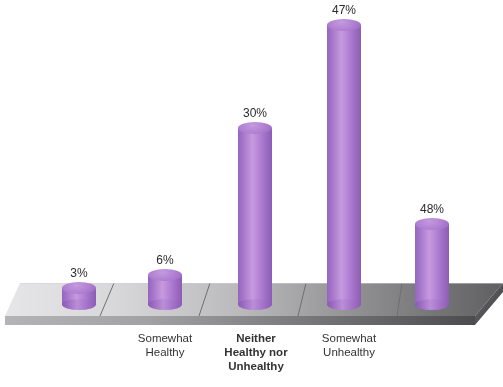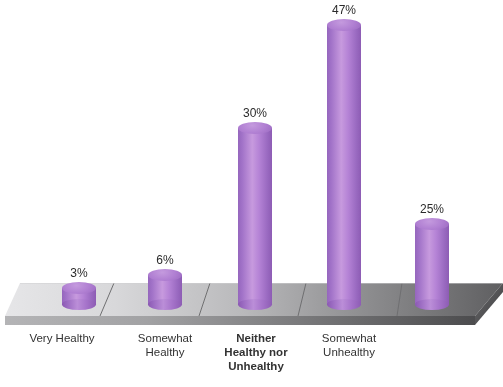--- a/index.html
+++ b/index.html
@@ -168,32 +168,31 @@
     <div class="bar" style="left:327px;width:34px;height:291px;">
       <div class="val-label" style="top:-16px;">47%</div>
       <div class="cyl-wrap">
         <div class="cyl-body"></div>
         <div class="cyl-bottom"></div>
         <div class="cyl-top"></div>
       </div>
     </div>
 
     <div class="bar" style="left:415px;width:34px;height:92px;">
-      <div class="val-label" style="top:-16px;">25%</div>
+      <div class="val-label" style="top:-16px;">48%</div>
       <div class="cyl-wrap">
         <div class="cyl-body"></div>
         <div class="cyl-bottom"></div>
         <div class="cyl-top"></div>
       </div>
     </div>
 
   </div>
 
   <div class="cat-labels">
-    <div class="cat" style="left:14px;width:96px;top:0;">Very Healthy</div>
     <div class="cat" style="left:118px;width:94px;top:0;">Somewhat
 Healthy</div>
     <div class="cat" style="left:208px;width:96px;top:0;font-weight:bold;">Neither
 Healthy nor
 Unhealthy</div>
     <div class="cat" style="left:302px;width:94px;top:0;">Somewhat
 Unhealthy</div>
   </div>
 
 </div>

